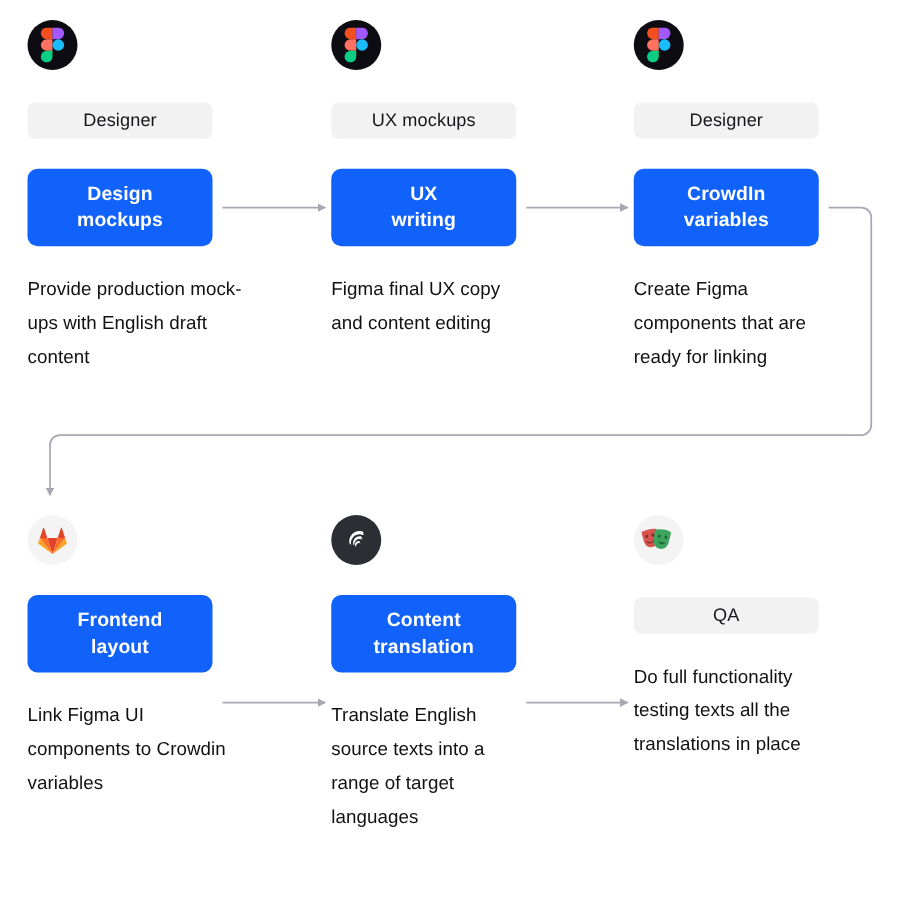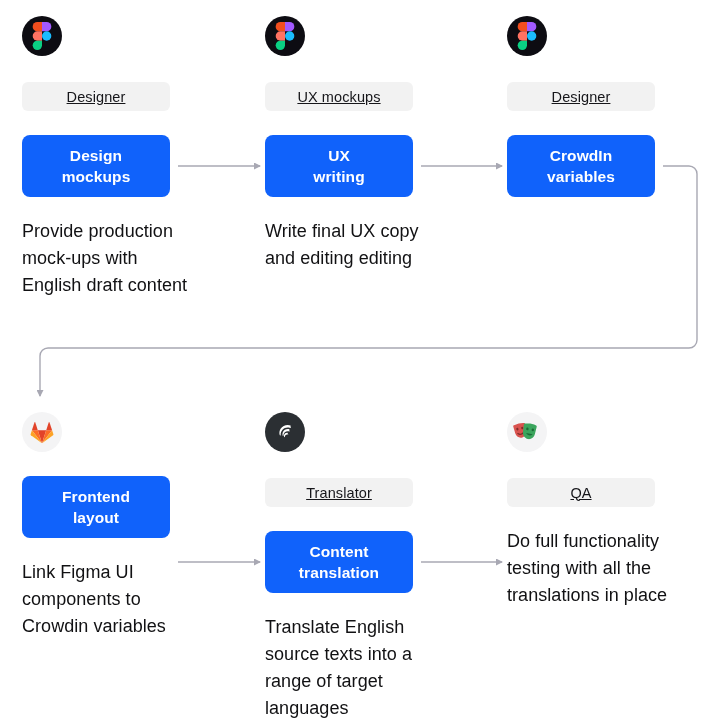--- a/index.html
+++ b/index.html
@@ -56,21 +56,20 @@
     width: 148px;
     height: 29px;
     background: #f2f2f2;
     border-radius: 6px;
     display: flex;
     align-items: center;
     justify-content: center;
     font-size: 14.5px;
     color: #16161a;
     letter-spacing: .1px;
-    text-decoration: underline;
   }
 
   
   .stage-box {
     margin-top: 24px;
     width: 148px;
     height: 62px;
     background: #1062fb;
     border-radius: 8px;
     display: flex;
@@ -82,21 +81,21 @@
     font-weight: 700;
     line-height: 21px;
     text-align: center;
     letter-spacing: .1px;
   }
 
   
   .desc {
     margin-top: 21px;
     width: 168px;
-    font-size: 18px;
+    font-size: 15px;
     line-height: 27px;
     color: #111113;
     letter-spacing: .05px;
   }
   .node.col1 .desc { width: 172px; }
   .node.col2 .desc { width: 160px; }
   .node.col3 .desc { width: 170px; }
 </style>
 </head>
 <body>
@@ -147,38 +146,39 @@
         <path d="M5 10h5v10H5a5 5 0 0 1 0-10z" fill="#ff7262"></path>
         <circle cx="15" cy="15" r="5" fill="#1abcfe"></circle>
         <path d="M5 20h5v5a5 5 0 1 1-5-5z" fill="#0acf83"></path>
       </svg>
     </div>
     <div class="role-chip">UX mockups</div>
     <div class="stage-box">
       <span>UX</span>
       <span>writing</span>
     </div>
-    <div class="desc">Write final UX copy and editing editing</div>
+    <div class="desc">Figma final UX copy and content editing</div>
   </div>
 
   <div class="node col3 rowA">
     <div class="avatar dark">
       <svg width="20" height="28" viewBox="0 0 20 30">
         <path d="M5 0h5v10H5a5 5 0 0 1 0-10z" fill="#f24e1e"></path>
         <path d="M10 0h5a5 5 0 0 1 0 10h-5V0z" fill="#a259ff"></path>
         <path d="M5 10h5v10H5a5 5 0 0 1 0-10z" fill="#ff7262"></path>
         <circle cx="15" cy="15" r="5" fill="#1abcfe"></circle>
         <path d="M5 20h5v5a5 5 0 1 1-5-5z" fill="#0acf83"></path>
       </svg>
     </div>
     <div class="role-chip">Designer</div>
     <div class="stage-box">
       <span>CrowdIn</span>
       <span>variables</span>
     </div>
+    <div class="desc">Create Figma components that are ready for linking</div>
   </div>
 
   <div class="node col1 rowB">
     <div class="avatar light">
       <svg width="26" height="24" viewBox="0 0 26 24">
         <path d="M13 23.2L17.2 10.3H8.8L13 23.2z" fill="#e24329"></path>
         <path d="M13 23.2L8.8 10.3H2.9L13 23.2z" fill="#fc6d26"></path>
         <path d="M2.9 10.3L1.6 14.2a.9.9 0 0 0 .33 1L13 23.2 2.9 10.3z" fill="#fca326"></path>
         <path d="M2.9 10.3h5.9L6.3 2.5c-.13-.4-.7-.4-.84 0L2.9 10.3z" fill="#e24329"></path>
         <path d="M13 23.2l4.2-12.9h5.9L13 23.2z" fill="#fc6d26"></path>
@@ -194,21 +194,20 @@
   </div>
 
   <div class="node col2 rowB">
     <div class="avatar" style="background:#2b2f33">
       <svg width="24" height="24" viewBox="0 0 24 24">
         <path d="M17.6 5.4c-3.7-1.4-7.9.1-10 3.4-1.2 1.9-1.5 4.2-.9 6.3.2.7 1 .5 1-.2-.1-1.9.5-3.8 1.8-5.2 1.9-2.1 5-2.8 7.6-1.8.8.3 1.3-.2.5-.5z" fill="#fff"></path>
         <path d="M16.4 9.3c-2.6-.9-5.4.4-6.5 2.8-.5 1.1-.6 2.3-.3 3.4.2.6.9.5.9-.1 0-1.2.4-2.3 1.3-3.1 1.2-1.1 3-1.4 4.5-.7.7.3 1.1-.1.1-.3z" fill="#fff"></path>
         <path d="M14.8 12.9c-1.6-.4-3.2.5-3.7 2-.2.6-.2 1.3 0 1.9.2.5.8.4.8-.1.03-.7.3-1.3.8-1.7.7-.6 1.6-.7 2.4-.4.5.2.7-.2-.3-.3z" fill="#fff"></path>
       </svg>
     </div>
-    <div class="role-chip">Translator</div>
     <div class="stage-box">
       <span>Content</span>
       <span>translation</span>
     </div>
     <div class="desc">Translate English source texts into a range of target languages</div>
   </div>
 
   <div class="node col3 rowB">
     <div class="avatar light">
       <svg width="28" height="24" viewBox="0 0 28 24">
@@ -220,16 +219,16 @@
         </g>
         <g transform="rotate(10 18 12)">
           <path d="M11.6 4.6c3.4-1 6.9-1 10.3 0 .55.16.87.66.82 1.2l-.55 7.7c-.22 3.3-2.8 6-6 6s-5.8-2.7-6-6l-.55-7.7c-.05-.55.3-1.05.85-1.2z" fill="#3ba55d"></path>
           <ellipse cx="13.9" cy="9.6" rx="1.2" ry="1.4" fill="#1d6b37"></ellipse>
           <ellipse cx="19.4" cy="9.6" rx="1.2" ry="1.4" fill="#1d6b37"></ellipse>
           <path d="M13.4 13.9c1.8 2.3 4.9 2.3 6.6 0z" fill="#1d6b37"></path>
         </g>
       </svg>
     </div>
     <div class="role-chip">QA</div>
-    <div class="desc">Do full functionality testing with all the translations in place</div>
+    <div class="desc">Do full functionality testing texts all the translations in place</div>
   </div>
 
 </div>
 
 </body></html>

